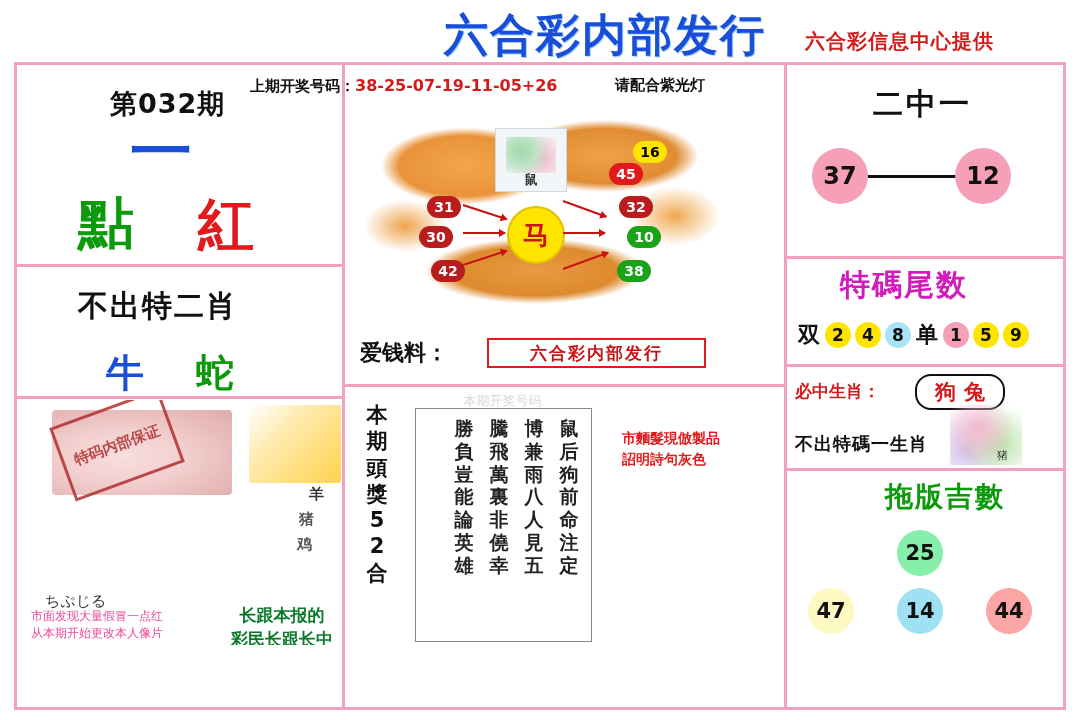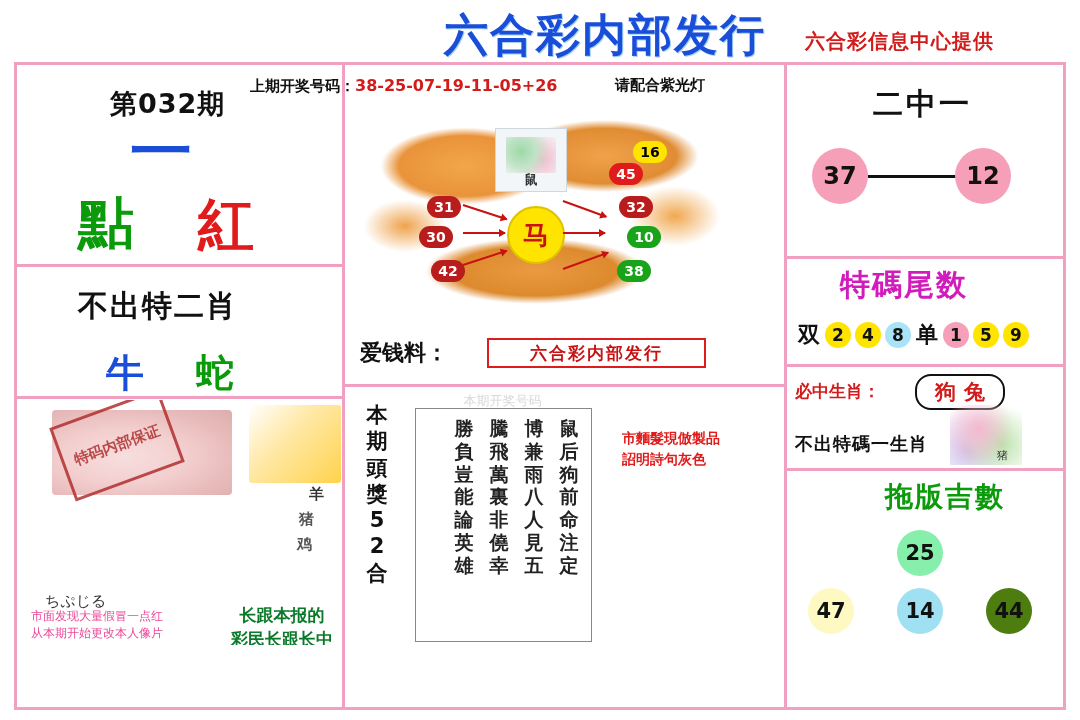--- a/index.html
+++ b/index.html
@@ -259,15 +259,15 @@
     <span>兔</span>
   </div>
   <div class="buchuTe">不出特碼一生肖</div>
   <div class="flower"></div>
   <div class="flower-lbl">猪</div>
 
   <div class="baoban">拖版吉數</div>
   <div class="ball" style="left:897px;top:530px;width:46px;height:46px;background:#86efac;font-size:21px;">25</div>
   <div class="ball" style="left:808px;top:588px;width:46px;height:46px;background:#fef9c3;font-size:21px;">47</div>
   <div class="ball" style="left:897px;top:588px;width:46px;height:46px;background:#9fe0f2;font-size:21px;">14</div>
-  <div class="ball" style="left:986px;top:588px;width:46px;height:46px;background:#4d7c0f;font-size:21px;">44</div>
+  <div class="ball" style="left:986px;top:588px;width:46px;height:46px;background:#fca5a5;font-size:21px;">44</div>
 
 </div>
 
 </body></html>

